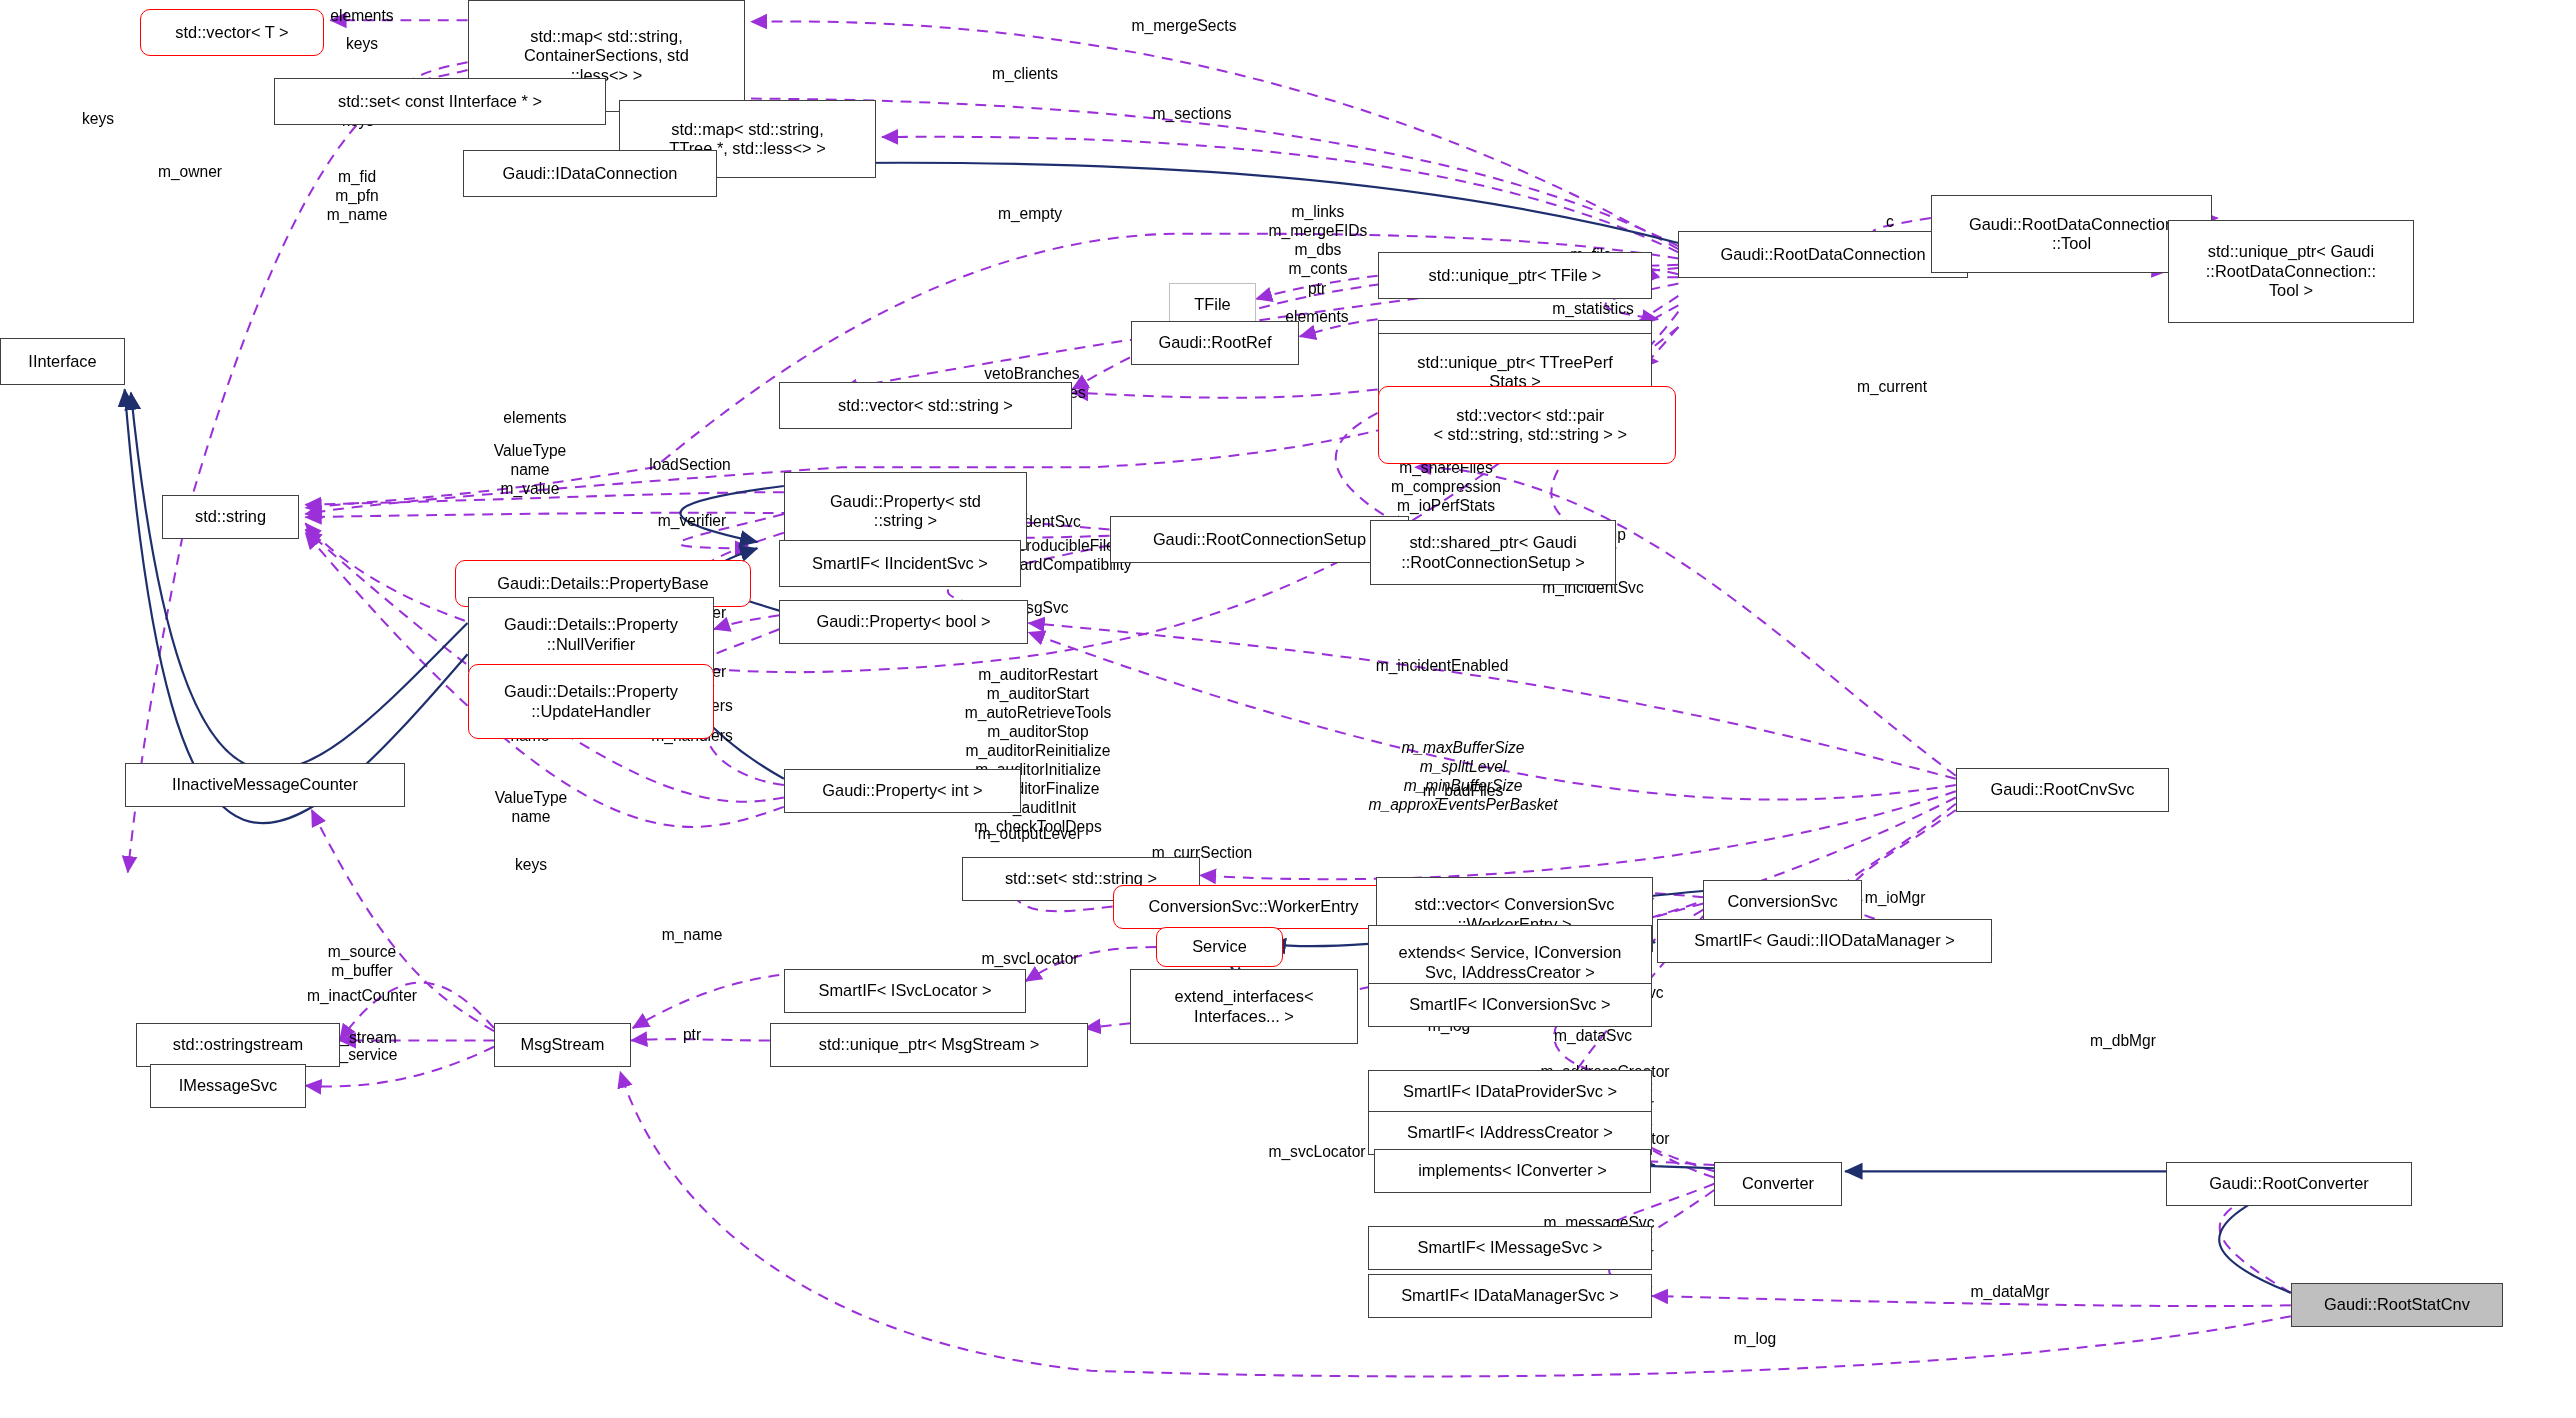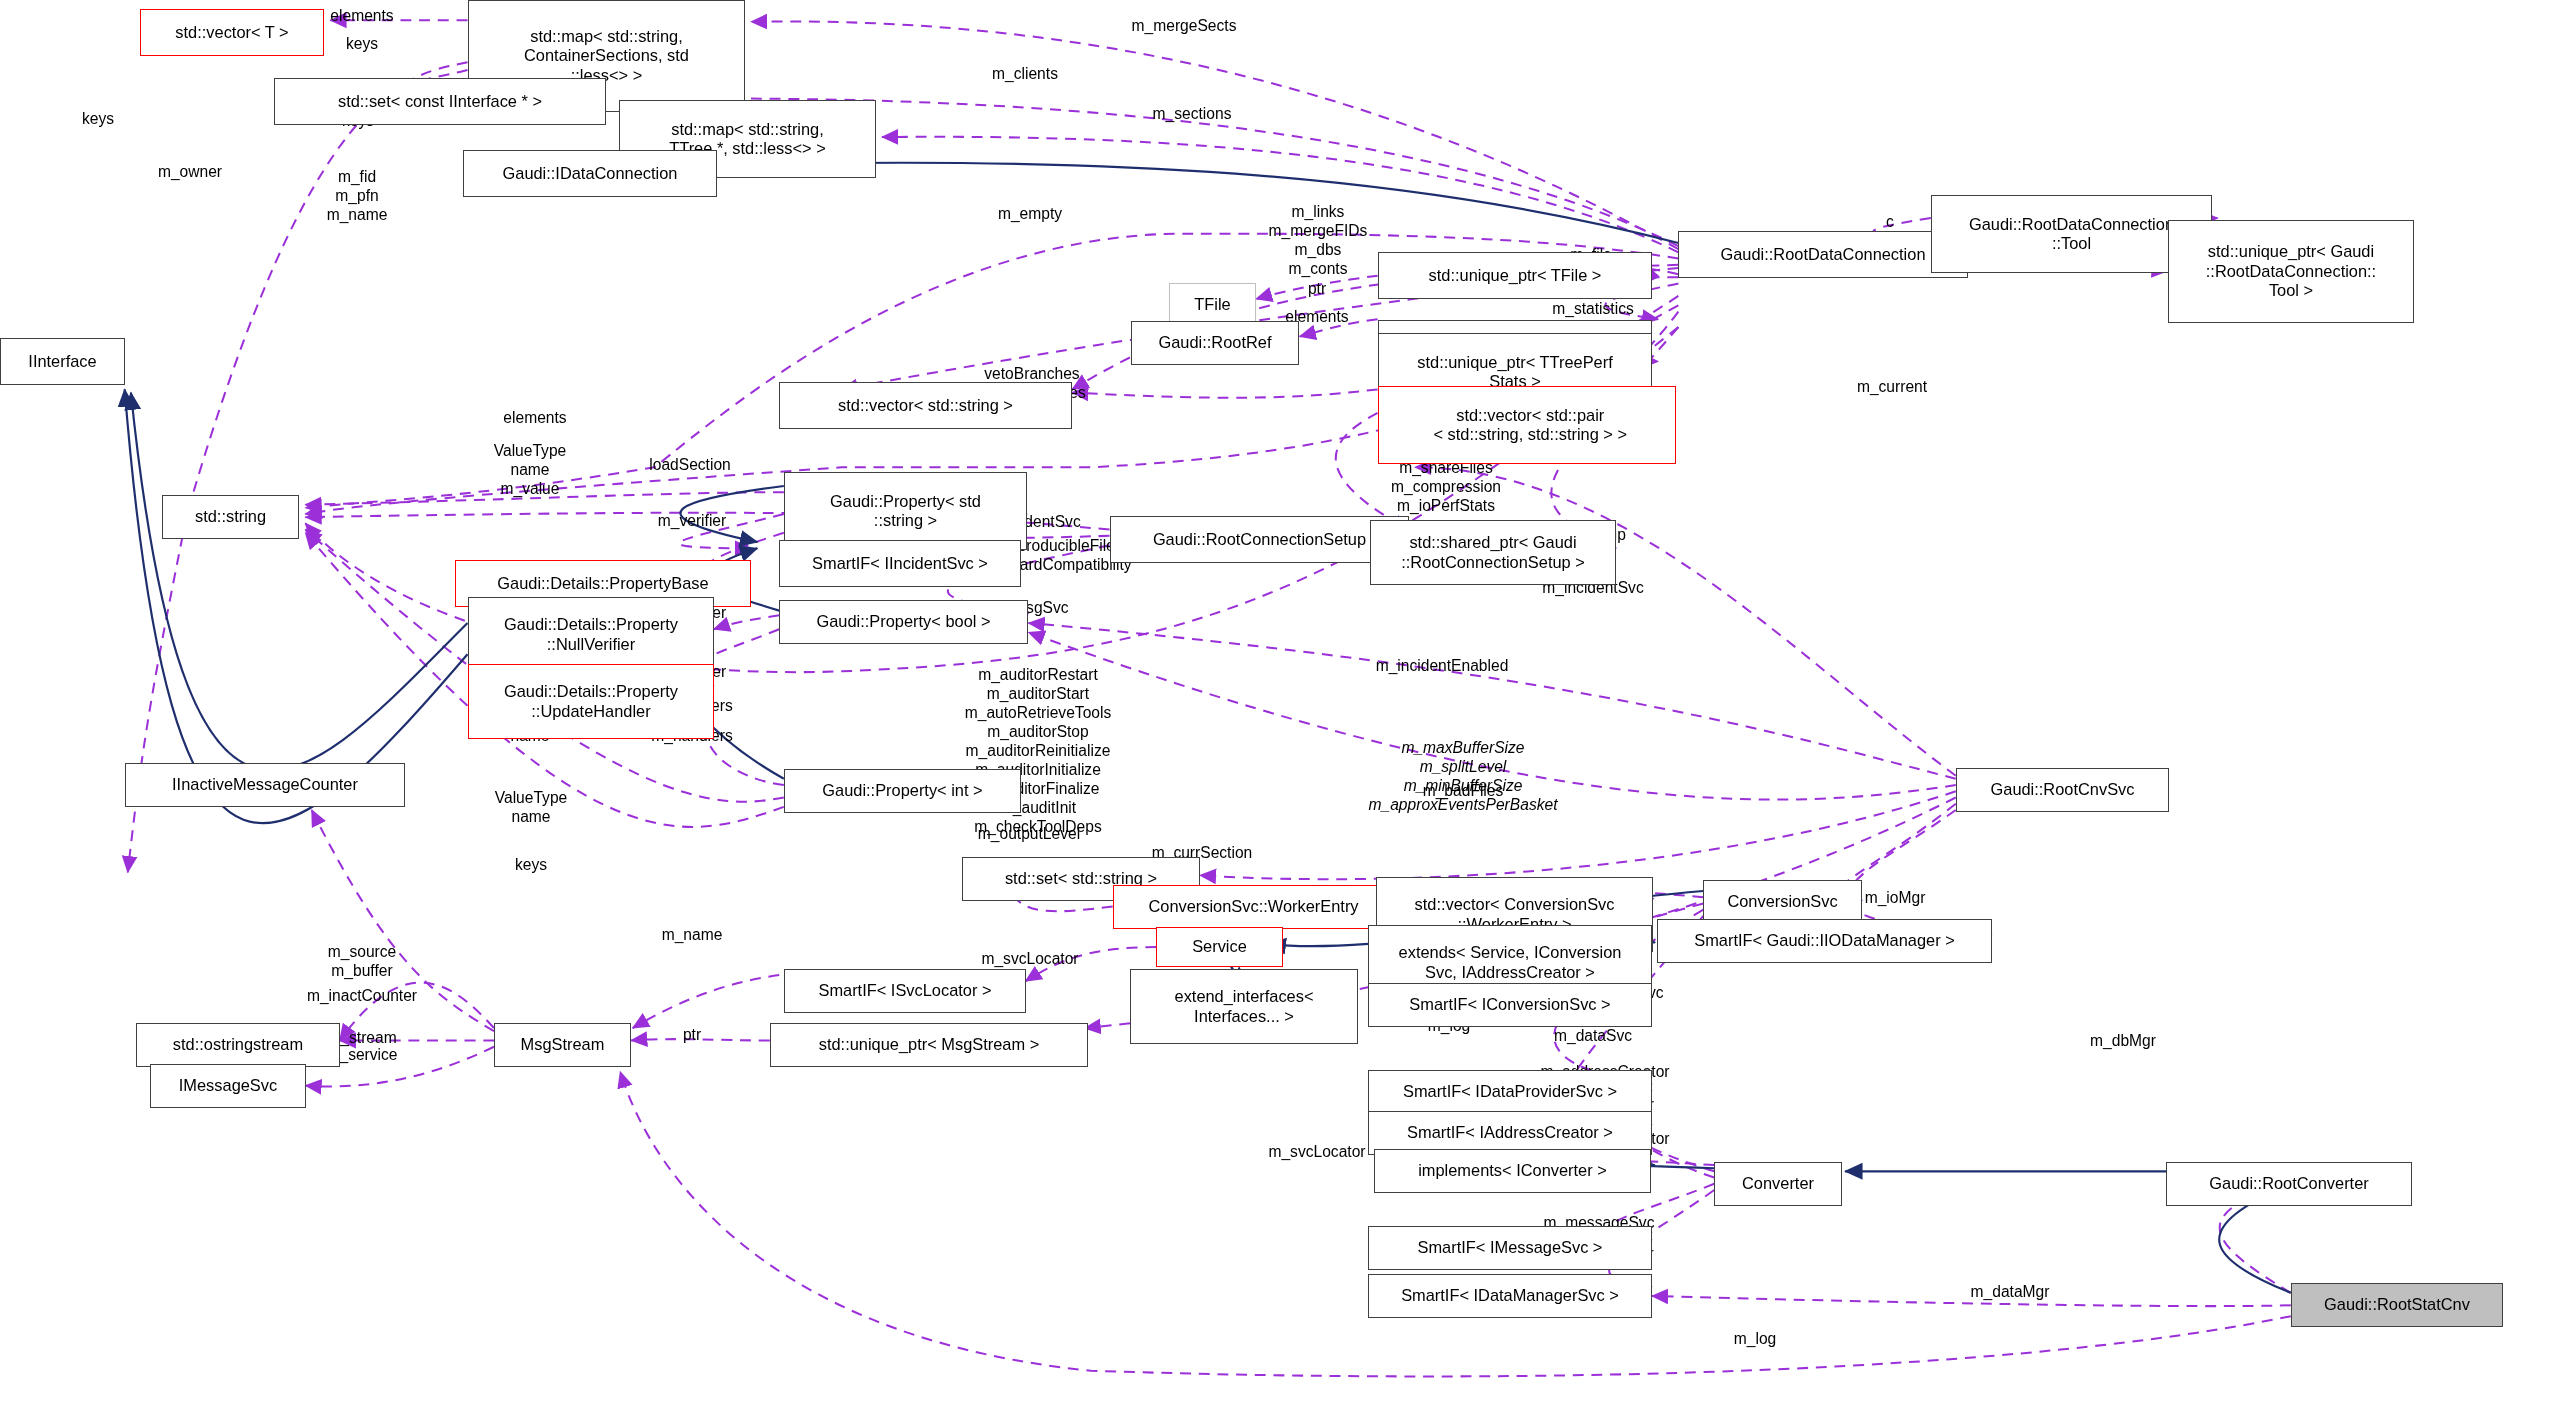--- a/index.html
+++ b/index.html
@@ -4,21 +4,21 @@
 <style>
   html,body{margin:0;padding:0;background:#ffffff;}
   #canvas{position:relative;width:2576px;height:1419px;background:#fff;
           font-family:"Liberation Sans","DejaVu Sans",sans-serif;overflow:hidden;}
   svg.wires{position:absolute;left:0;top:0;width:2576px;height:1419px;pointer-events:none;}
 
   .node{position:absolute;box-sizing:border-box;display:flex;align-items:center;
         justify-content:center;text-align:center;background:#ffffff;
         border:1.6px solid #404040;color:#000;font-size:16.4px;line-height:1.18;
         padding:2.3px 5.5px;white-space:pre-line;z-index:5;}
-  .node.red{border-color:#ff0000;border-width:1.6px;}
+  .node.red{border-color:#ff0000;border-width:1.6px;border-radius:10px;}
   .node.gray{background:#bfbfbf;border-color:#404040;}
   .node.light{border-color:#bfbfbf;}
 
   .elabel{position:absolute;font-size:15.6px;color:#000;white-space:pre-line;
           text-align:center;line-height:1.22;z-index:4;transform:translateX(-50%);}
 </style>
 </head>
 <body>
 
 <div id="canvas">

